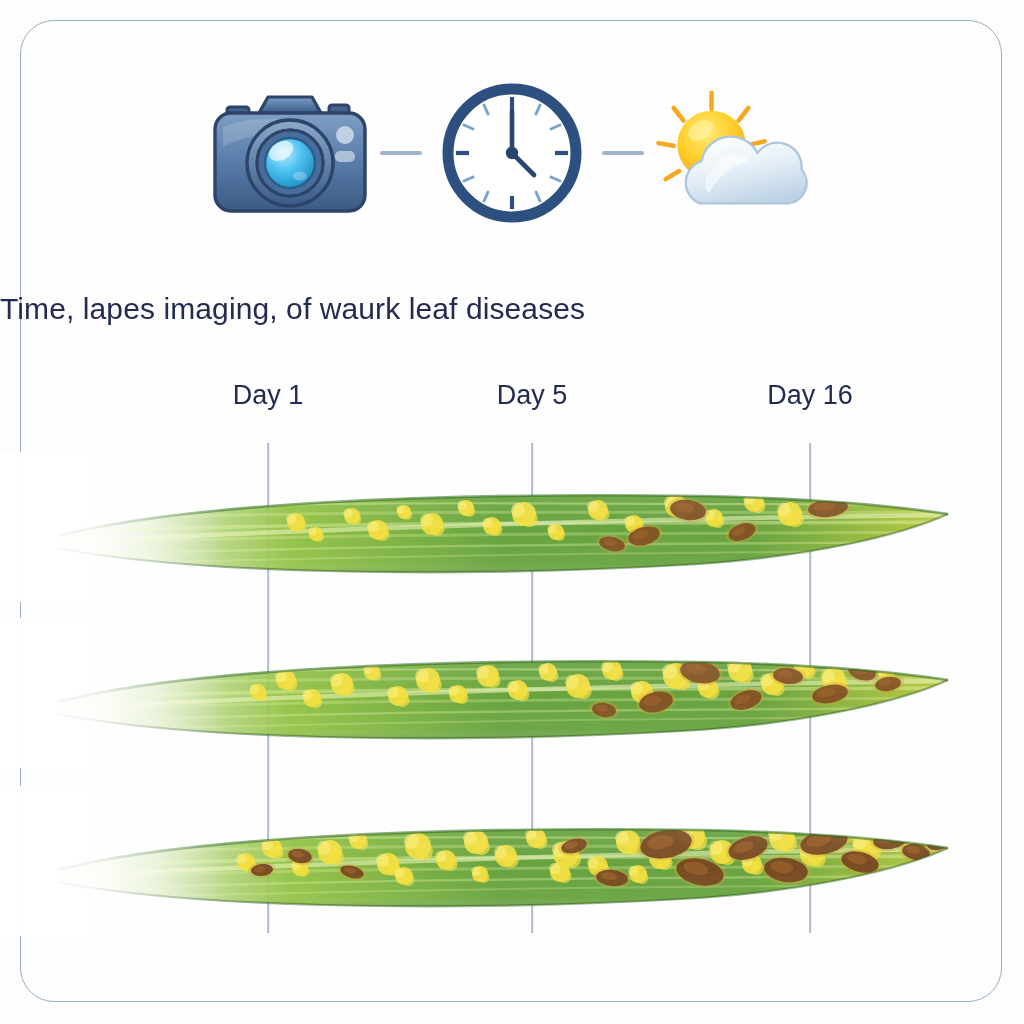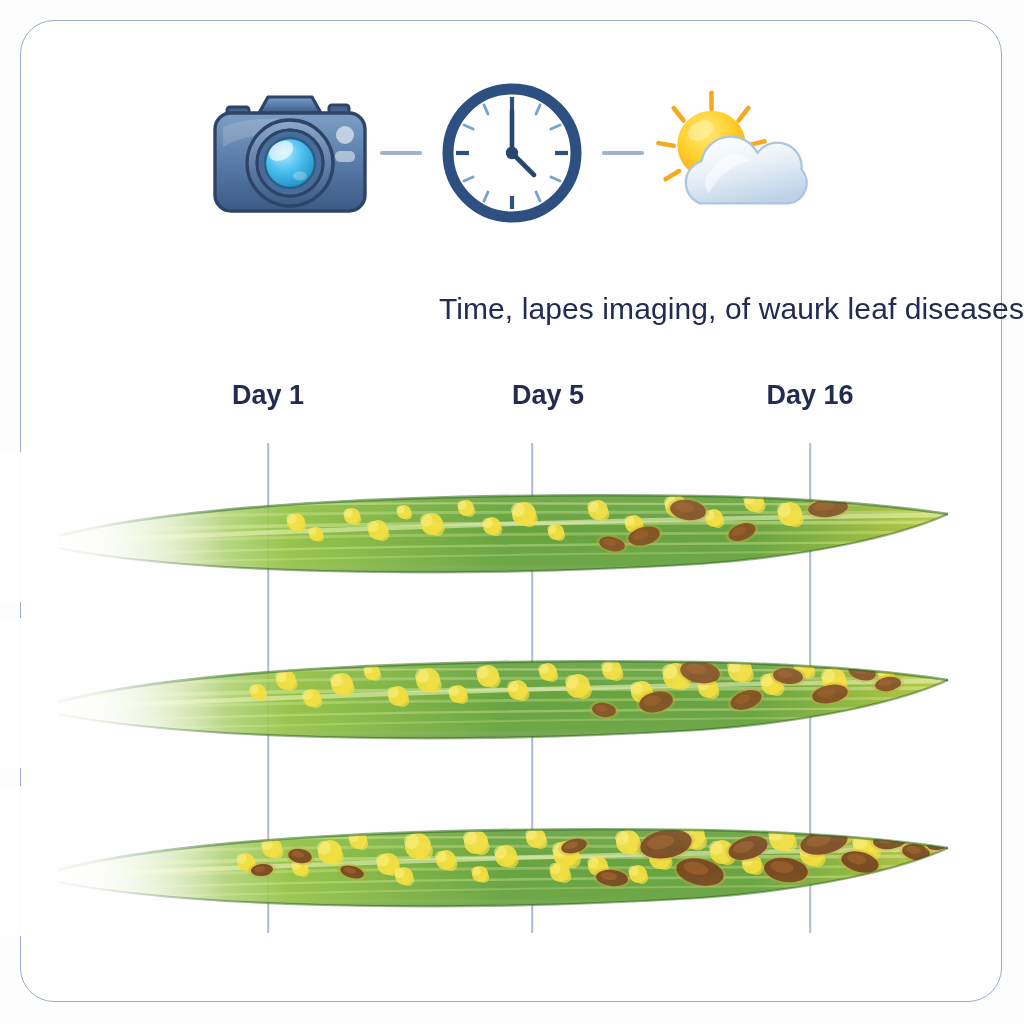--- a/index.html
+++ b/index.html
@@ -60,33 +60,33 @@
     background: #9fb3cd;
     flex: none;
   }
 
   
   .title {
     position: absolute;
     left: 0;
     top: 292px;
     width: 1024px;
-    text-align: right;
+    text-align: left;
     font-size: 30px;
     color: #232c50;
     letter-spacing: 0.1px;
     white-space: nowrap;
   }
 
   
   .day-label {
     position: absolute;
     top: 380px;
     font-size: 27px;
-    font-weight: bold;
+    font-weight: normal;
     color: #232c50;
     transform: translateX(-50%);
     white-space: nowrap;
   }
 
   
   .guide {
     position: absolute;
     top: 443px;
     width: 1.6px;
@@ -222,21 +222,21 @@
           <path d="M72 120 a18 18 0 0 1 6 -28 a24 24 0 0 1 40 -8 q-30 6 -46 36 z" fill="#ffffff" opacity="0.55"></path>
         </g>
       </svg>
     </div>
 
   </div>
 
   <div class="title">Time, lapes imaging, of waurk leaf diseases</div>
 
   <div class="day-label" style="left:268px">Day 1</div>
-  <div class="day-label" style="left:548px">Day 5</div>
+  <div class="day-label" style="left:532px">Day 5</div>
   <div class="day-label" style="left:810px">Day 16</div>
 
   <div class="guide" style="left:268px"></div>
   <div class="guide" style="left:532px"></div>
   <div class="guide" style="left:810px"></div>
 
   <div class="leaf-wrap" id="leaf-layer" style="top:0;height:1024px;pointer-events:none;">
       <svg width="1024" height="150" viewBox="0 0 1024 150" class="leaf-svg" style="position: absolute; left: 0px; top: 452px;">
         <defs>
     <linearGradient id="lf0body" x1="0" y1="0" x2="1" y2="0">

